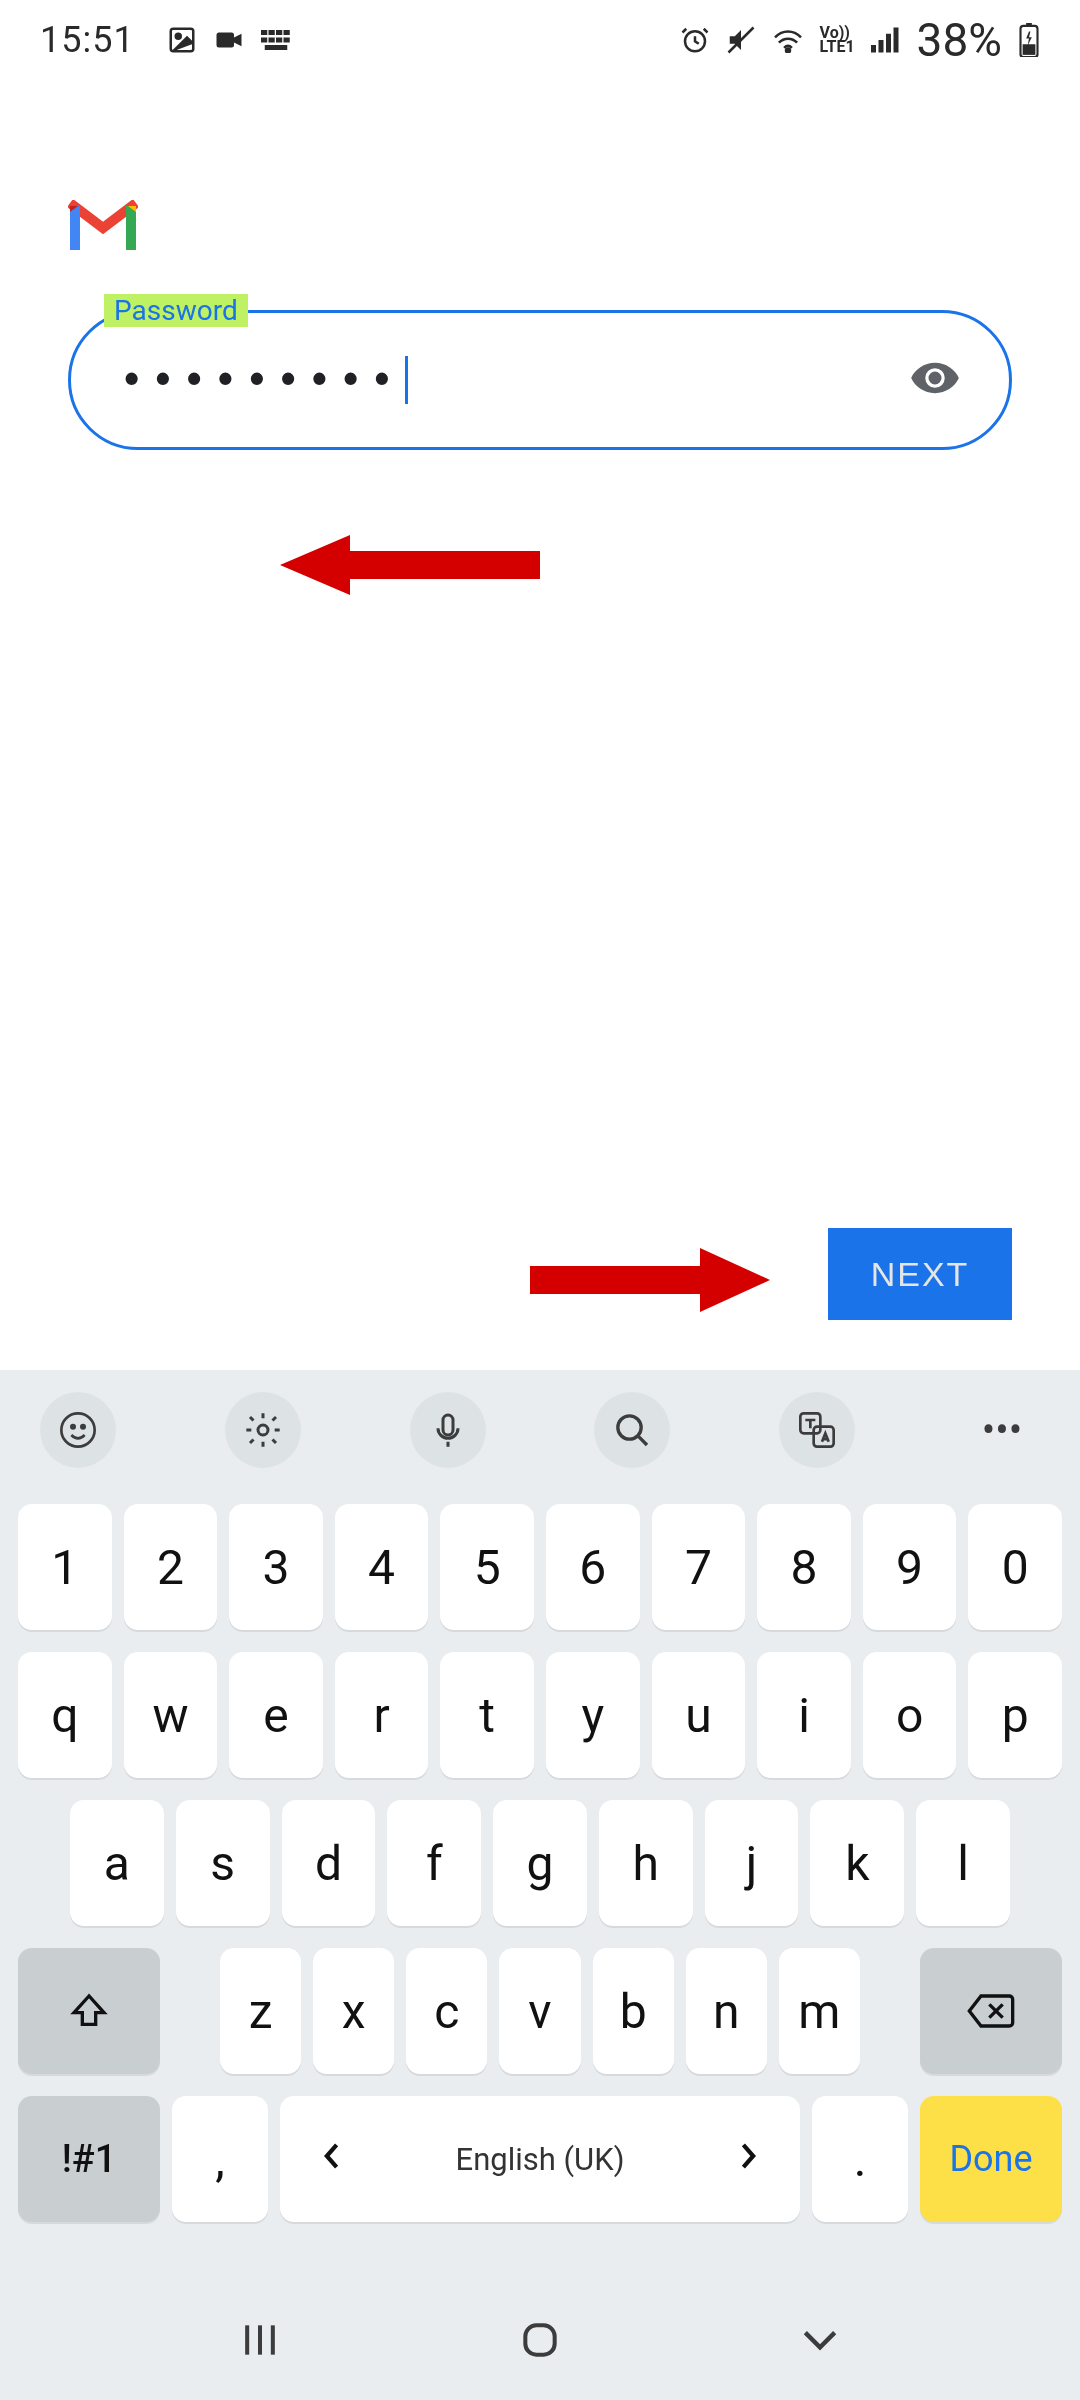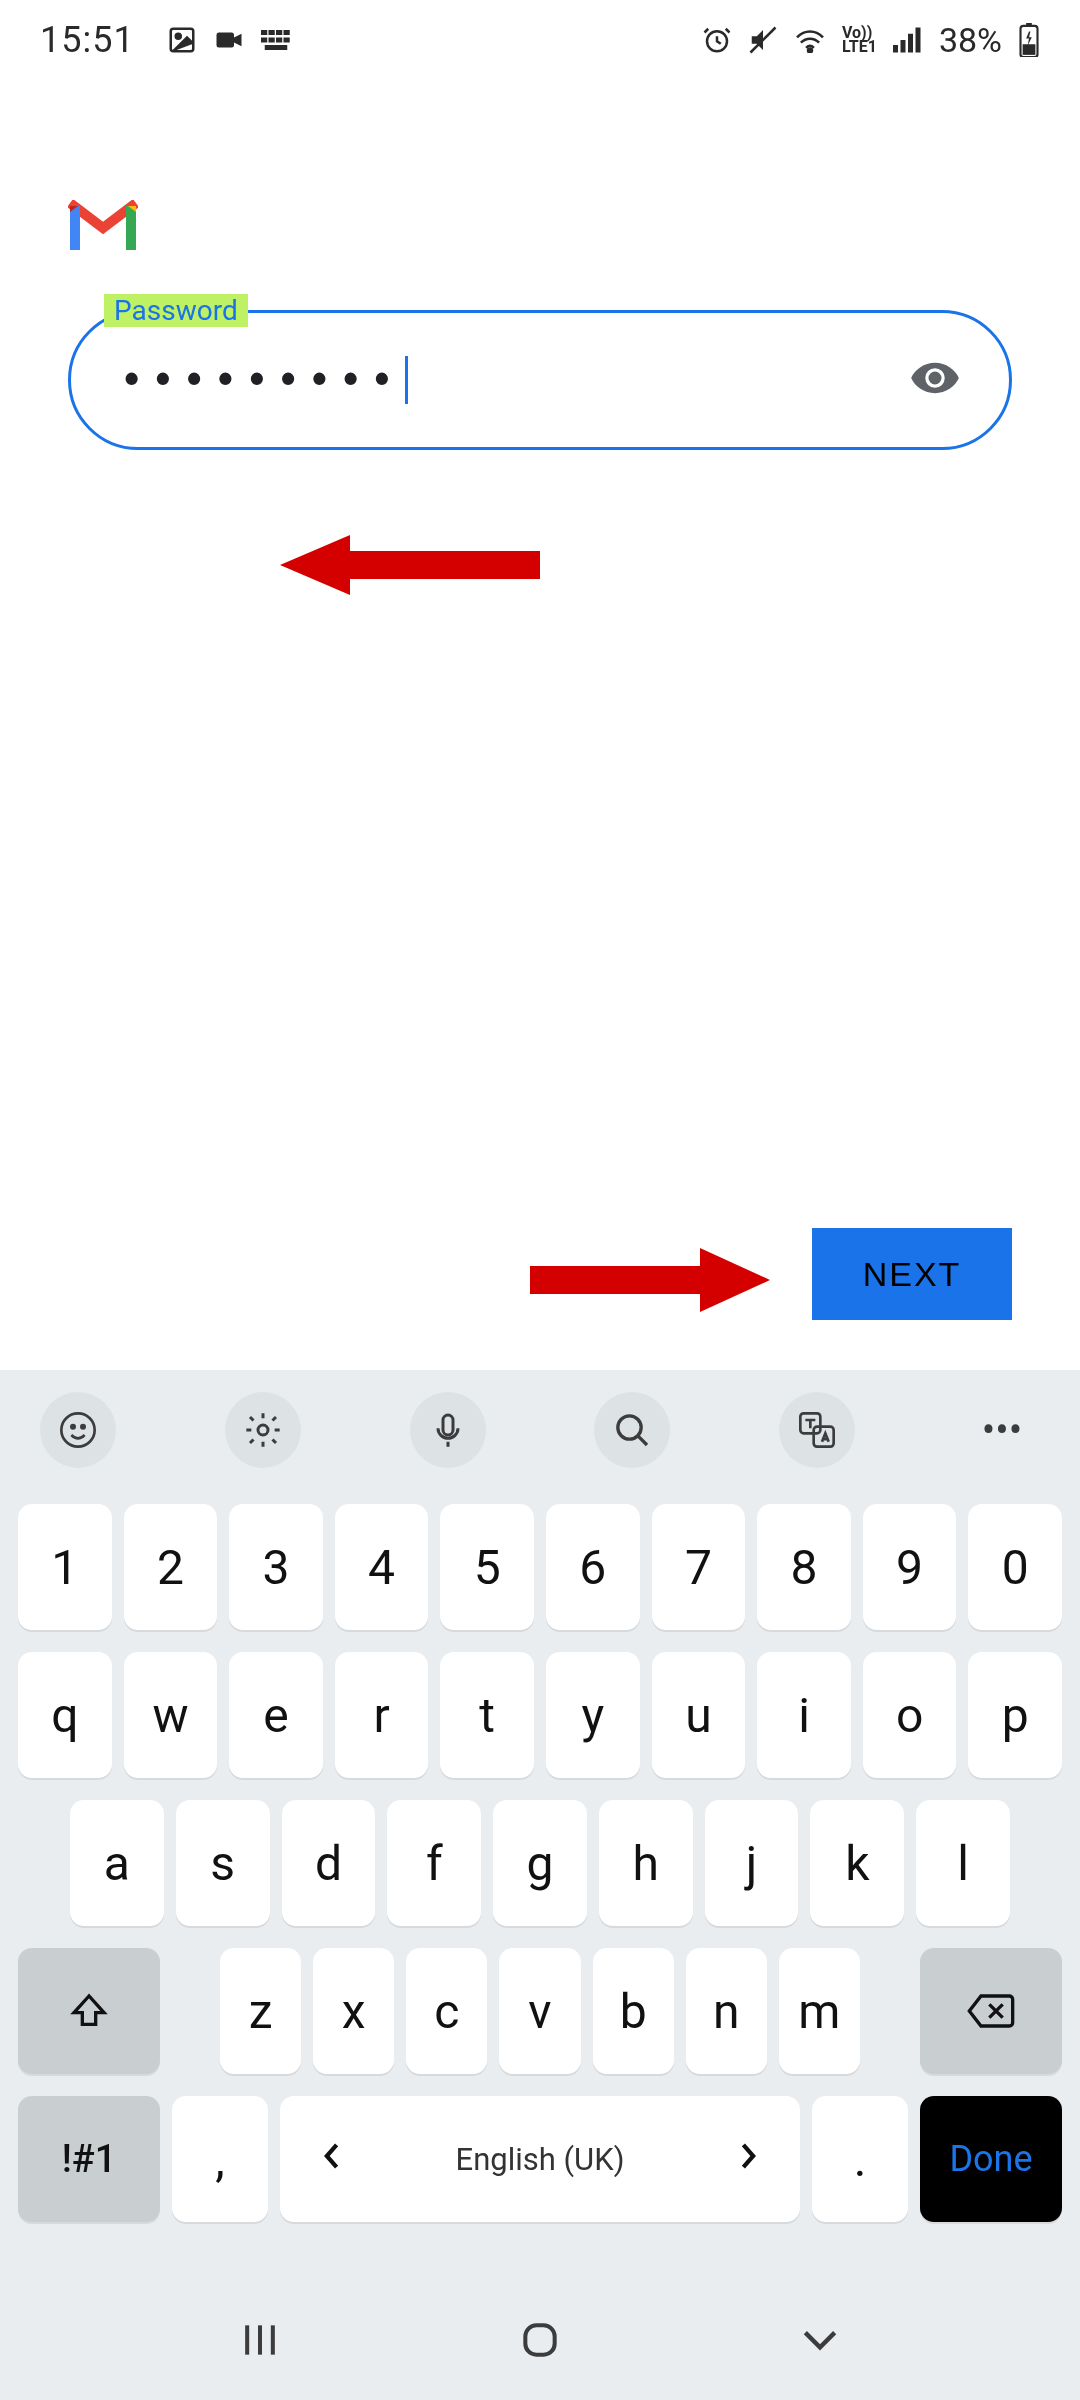--- a/index.html
+++ b/index.html
@@ -3,57 +3,57 @@
 <meta charset="utf-8">
 <style>
   * { box-sizing: border-box; margin: 0; padding: 0; }
   html, body { width: 1080px; height: 2400px; font-family: Roboto, -apple-system, Helvetica, Arial, sans-serif; background: #fff; overflow: hidden; }
 
   
   .status-bar { position: absolute; top: 0; left: 0; right: 0; height: 80px; display: flex; justify-content: space-between; align-items: center; padding: 0 40px; color: #2a2a2a; }
   .status-left, .status-right { display: flex; align-items: center; gap: 16px; }
   .status-time { font-size: 36px; font-weight: 400; margin-right: 16px; letter-spacing: 1px; }
   .status-icon { display: inline-flex; align-items: center; justify-content: center; }
-  .status-pct { font-size: 34px; letter-spacing: 0px; }
+  .status-pct { font-size: 46px; letter-spacing: 0px; }
 
   
   .content { position: absolute; top: 200px; left: 0; right: 0; padding: 0 68px; }
   .gmail-logo { width: 70px; height: 50px; margin-bottom: 60px; position: relative; }
   .email-line { font-size: 54px; color: #202124; margin-bottom: 70px; letter-spacing: 0px; }
 
   .field-wrap { position: relative; width: 100%; }
   .field-label { position: absolute; top: -16px; left: 36px; background: #bef264; padding: 0 10px; color: #1a73e8; font-size: 28px; z-index: 2; }
   .password-field { width: 100%; height: 140px; border: 3px solid #1a73e8; border-radius: 70px; display: flex; align-items: center; padding: 0 48px 0 48px; position: relative; }
   .dots { font-size: 42px; letter-spacing: 6px; color: #202124; font-family: monospace; }
   .cursor { width: 3px; height: 48px; background: #1a73e8; margin-left: 4px; }
   .eye-btn { position: absolute; right: 48px; top: 50%; transform: translateY(-50%); color: #5f6368; cursor: pointer; }
 
   .arrow-1 { position: absolute; left: 280px; top: 530px; }
   .arrow-2 { position: absolute; left: 530px; top: 1243px; }
 
-  .next-btn { position: absolute; right: 68px; top: 1228px; width: 200px; height: 92px; background: #1a73e8; color: #000000; font-size: 34px; font-weight: 500; letter-spacing: 2px; border: none; display: flex; align-items: center; justify-content: center; cursor: pointer; }
+  .next-btn { position: absolute; right: 68px; top: 1228px; width: 184px; height: 92px; background: #1a73e8; color: #e5e5e5; font-size: 34px; font-weight: 500; letter-spacing: 2px; border: none; display: flex; align-items: center; justify-content: center; cursor: pointer; }
 
   
   .kb-wrap { position: absolute; left: 0; right: 0; top: 1370px; bottom: 0; background: #e9edef; }
   .kb-toolbar { height: 120px; display: flex; align-items: center; justify-content: space-between; padding: 0 40px; }
   .kb-tool { width: 76px; height: 76px; border-radius: 50%; background: #dde2e5; display: flex; align-items: center; justify-content: center; color: #3c3c3c; cursor: pointer; }
   .kb-more { width: 76px; height: 76px; display: flex; align-items: center; justify-content: center; color: #3c3c3c; font-size: 40px; cursor: pointer; }
 
   .kb-rows { padding: 14px 18px 30px; display: flex; flex-direction: column; gap: 22px; }
   .kb-row { display: flex; gap: 12px; justify-content: center; }
   .key { background: #fff; border-radius: 14px; height: 126px; display: flex; align-items: center; justify-content: center; font-size: 48px; color: #111; box-shadow: 0 2px 0 rgba(0,0,0,0.08); cursor: pointer; user-select: none; }
   .key-num { flex: 1; }
   .key-letter { flex: 1; }
   .key-shift, .key-bksp { width: 142px; background: #c9ced1; font-size: 42px; }
   .row3-gap { width: 36px; }
   .kb-row5 { display: flex; gap: 12px; }
   .key-sym { width: 142px; background: #c9ced1; font-size: 38px; font-weight: 500; }
   .key-comma, .key-dot { width: 96px; }
   .key-space { flex: 1; display: flex; align-items: center; justify-content: space-between; padding: 0 40px; font-size: 31px; color: #333; }
-  .key-done { width: 142px; background: #000000; color: #1b74e8; font-size: 36px; font-weight: 400; }
+  .key-done { width: 142px; background: #fde047; color: #1b74e8; font-size: 36px; font-weight: 400; }
 
   
   .navbar { position: absolute; bottom: 0; left: 0; right: 0; height: 120px; background: #e9edef; display: flex; align-items: center; justify-content: space-around; padding: 0 120px; }
   .nav-btn { width: 80px; height: 60px; display: flex; align-items: center; justify-content: center; color: #3c3c3c; cursor: pointer; }
 </style>
 </head>
 <body>
 
 <div class="status-bar">
   <div class="status-left">

